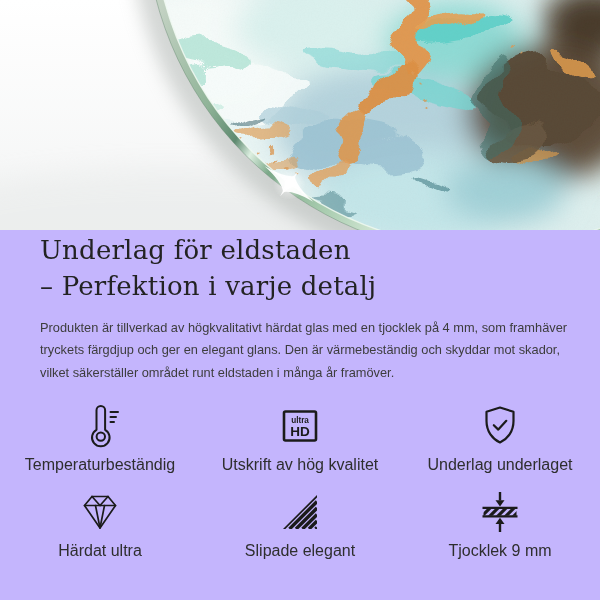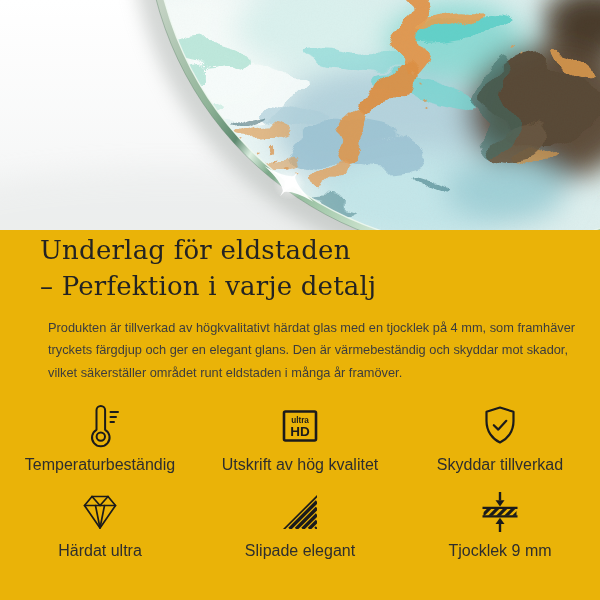--- a/index.html
+++ b/index.html
@@ -1,22 +1,22 @@
 <!DOCTYPE html>
 <html><head>
 <meta charset="utf-8">
 <style>
   html,body{margin:0;padding:0;background:#ffffff;}
-  .page{width:600px;height:600px;background:#eab308;overflow:hidden;position:relative;
+  .page{width:600px;height:600px;background:#c4b5fd;overflow:hidden;position:relative;
         font-family:"Liberation Sans",sans-serif;}
   .hero{width:600px;height:230px;line-height:0;}
   .content{padding:0 40px;}
   .title{margin:2px 0 0;font-family:"DejaVu Serif","Liberation Serif",serif;font-weight:400;
          font-size:26px;line-height:36px;color:#232323;letter-spacing:0.2px;}
-  .desc{margin:13px 8px 0;font-size:12.8px;line-height:22.3px;color:#3d3d3d;}
+  .desc{margin:13px 0 0;font-size:12.8px;line-height:22.3px;color:#3d3d3d;}
   .bl{display:block;white-space:nowrap;}
   .features{margin:18px -40px 0;display:grid;grid-template-columns:1fr 1fr 1fr;row-gap:17px;}
   .feature{display:flex;flex-direction:column;align-items:center;}
   .icon-box{height:48px;display:flex;align-items:flex-end;justify-content:center;text-align:right;}
   .flabel{margin-top:8px;font-size:16px;line-height:13px;color:#2e2e2e;text-align:center;}
   .fsvg{display:block;}
 </style>
 </head>
 <body>
 
@@ -180,21 +180,21 @@
 
       <div class="feature">
         <div class="icon-box">
           <svg class="fsvg" width="48" height="48" viewBox="0 0 48 48">
             <g fill="none" stroke="#1b1b1b" stroke-width="2.2" stroke-linejoin="round" stroke-linecap="round">
               <path d="M24,5.5 L37.5,9.8 V19 C37.5,29.5 31.5,37 24,40.5 C16.5,37 10.5,29.5 10.5,19 V9.8 Z"></path>
               <path d="M17.8,23.2 L22.3,27.6 L30.3,18.8"></path>
             </g>
           </svg>
         </div>
-        <div class="flabel">Skyddar tillverkad</div>
+        <div class="flabel">Underlag underlaget</div>
       </div>
 
       <div class="feature">
         <div class="icon-box">
           <svg class="fsvg" width="48" height="48" viewBox="0 0 48 48">
             <g fill="none" stroke="#1b1b1b" stroke-width="1.7" stroke-linejoin="round" stroke-linecap="round">
               <path d="M8.5,17.5 L16,8.5 H32 L39.5,17.5 L24,40 Z"></path>
               <path d="M8.5,17.5 H39.5"></path>
               <path d="M16,8.5 L24,17.5 L32,8.5"></path>
               <path d="M19.5,17.5 L24,40 M28.5,17.5 L24,40"></path>

